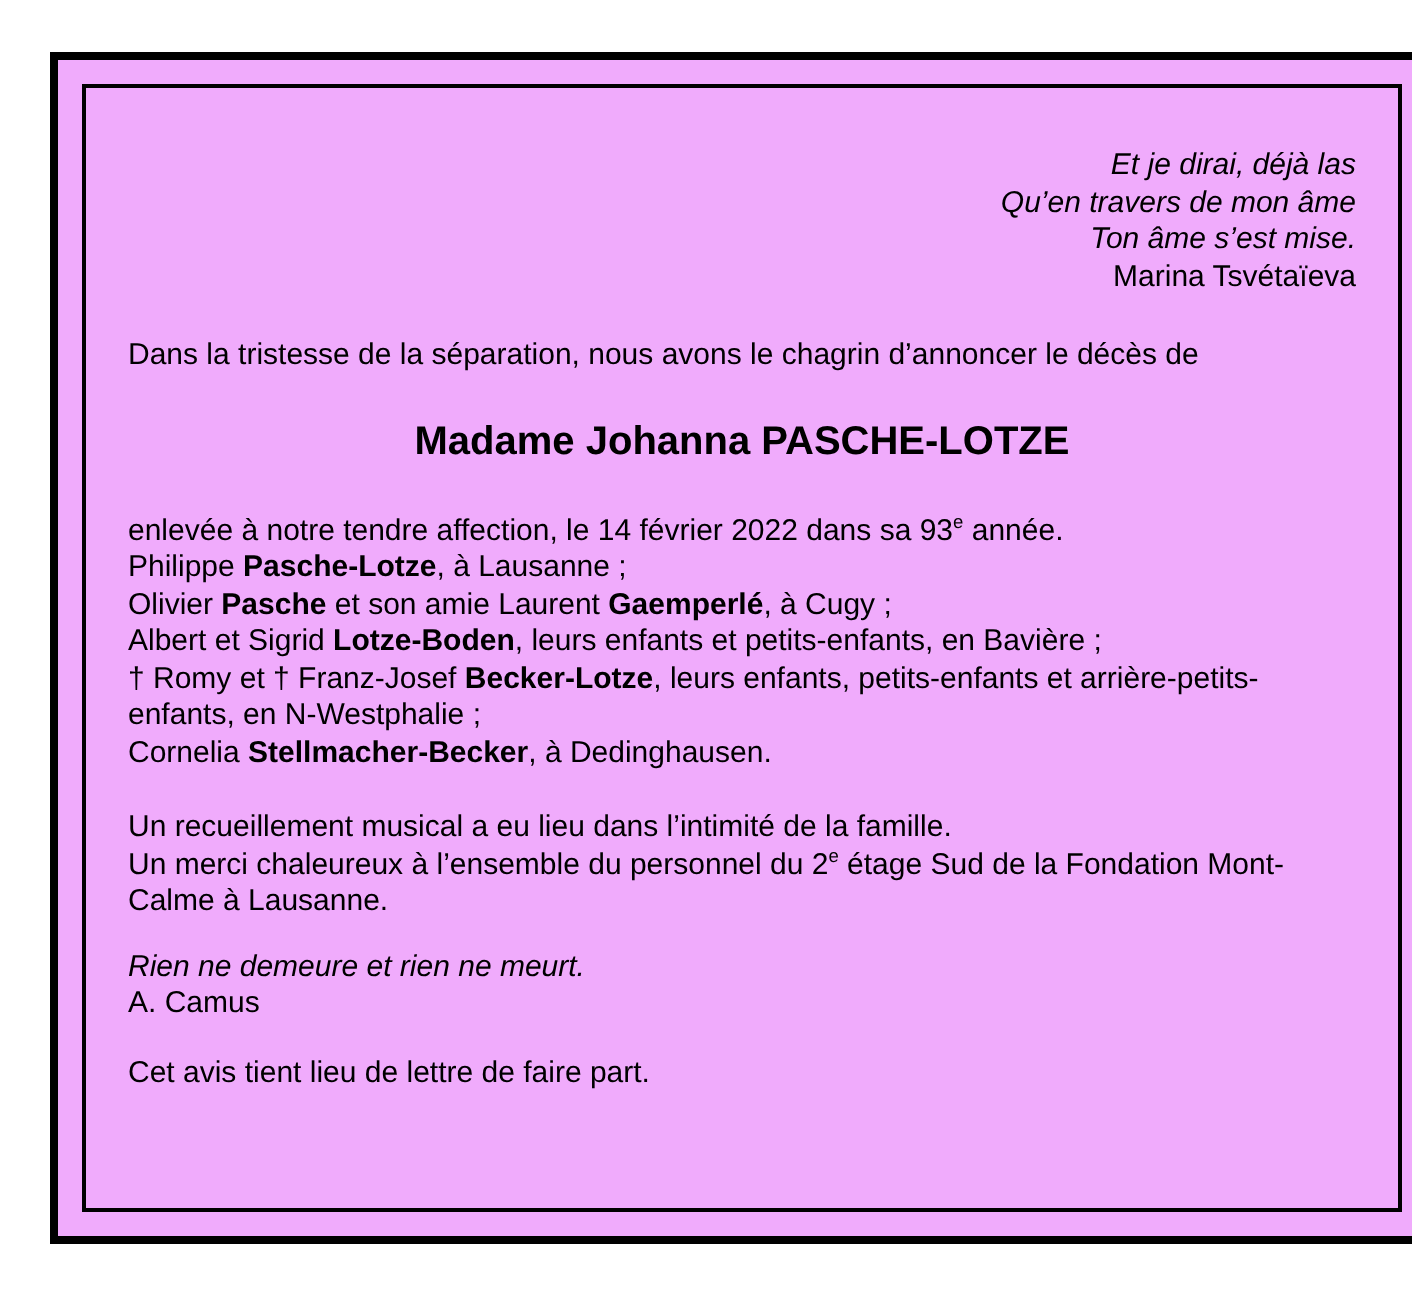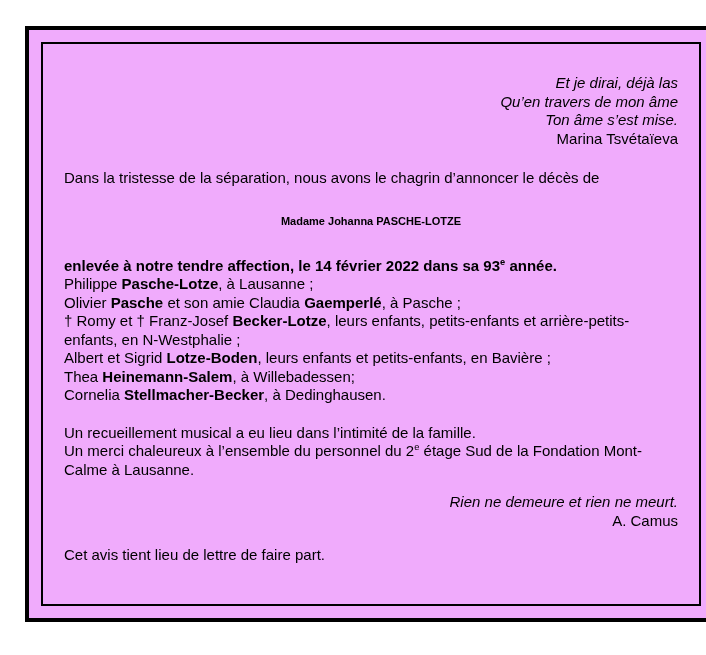--- a/index.html
+++ b/index.html
@@ -37,28 +37,28 @@
   }
   p, h1, div { margin: 0; padding: 0; }
   .b { font-weight: bold; }
   .italic { font-style: italic; }
   sup { font-size: 0.62em; line-height: 0; vertical-align: super; }
 
   .epigraph { text-align: right; }
   .intro { margin-top: 21px; }
   .deceased-name {
     margin-top: 24px;
-    font-size: 11px;
+    font-size: 20px;
     font-weight: bold;
     text-align: center;
     line-height: 19px;
   }
-  .death-line { margin-top: 26px; font-weight: bold; }
+  .death-line { margin-top: 26px; }
   .notes { margin-top: 19px; }
-  .closing-quote { margin-top: 14px; text-align: right; }
+  .closing-quote { margin-top: 14px; text-align: left; }
   .footer-line { margin-top: 16px; text-align: left; }
 </style>
 </head>
 <body>
 
 <div class="frame-outer">
   <div class="frame-inner">
 
     <div class="epigraph">
       <div class="italic">Et je dirai, déjà las</div>
@@ -68,24 +68,23 @@
     </div>
 
     <p class="intro">Dans la tristesse de la séparation, nous avons le chagrin d’annoncer le décès de</p>
 
     <h1 class="deceased-name">Madame Johanna PASCHE-LOTZE</h1>
 
     <p class="death-line"><span>enlevée à notre tendre affection, le 14 février 2022 dans sa 93</span><sup>e</sup><span> année.</span></p>
 
     <div>
       <p><span>Philippe </span><span class="b">Pasche-Lotze</span><span>, à Lausanne ;</span></p>
-      <p><span>Olivier </span><span class="b">Pasche</span><span> et son amie Claudia </span><span class="b">Gaemperlé</span><span>, à Pasche ;</span></p>
+      <p><span>Olivier </span><span class="b">Pasche</span><span> et son amie Laurent </span><span class="b">Gaemperlé</span><span>, à Cugy ;</span></p>
+      <p><span>Albert et Sigrid </span><span class="b">Lotze-Boden</span><span>, leurs enfants et petits-enfants, en Bavière ;</span></p>
       <p><span>† Romy et † Franz-Josef </span><span class="b">Becker-Lotze</span><span>, leurs enfants, petits-enfants et arrière-petits-enfants, en N-Westphalie ;</span></p>
-      <p><span>Albert et Sigrid </span><span class="b">Lotze-Boden</span><span>, leurs enfants et petits-enfants, en Bavière ;</span></p>
-      <p><span>Thea </span><span class="b">Heinemann-Salem</span><span>, à Willebadessen;</span></p>
       <p><span>Cornelia </span><span class="b">Stellmacher-Becker</span><span>, à Dedinghausen.</span></p>
     </div>
 
     <div class="notes">
       <p>Un recueillement musical a eu lieu dans l’intimité de la famille.</p>
       <p><span>Un merci chaleureux à l’ensemble du personnel du 2</span><sup>e</sup><span> étage Sud de la Fondation Mont-Calme à Lausanne.</span></p>
     </div>
 
     <div class="closing-quote">
       <div class="italic">Rien ne demeure et rien ne meurt.</div>

